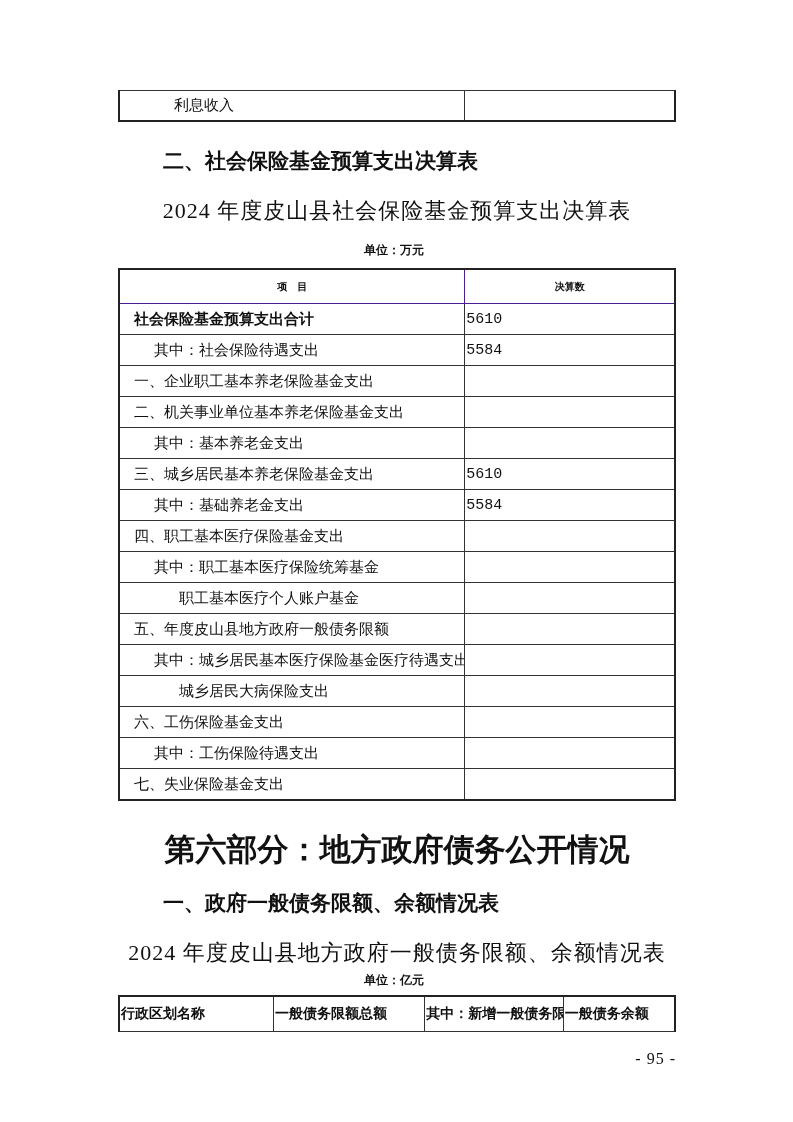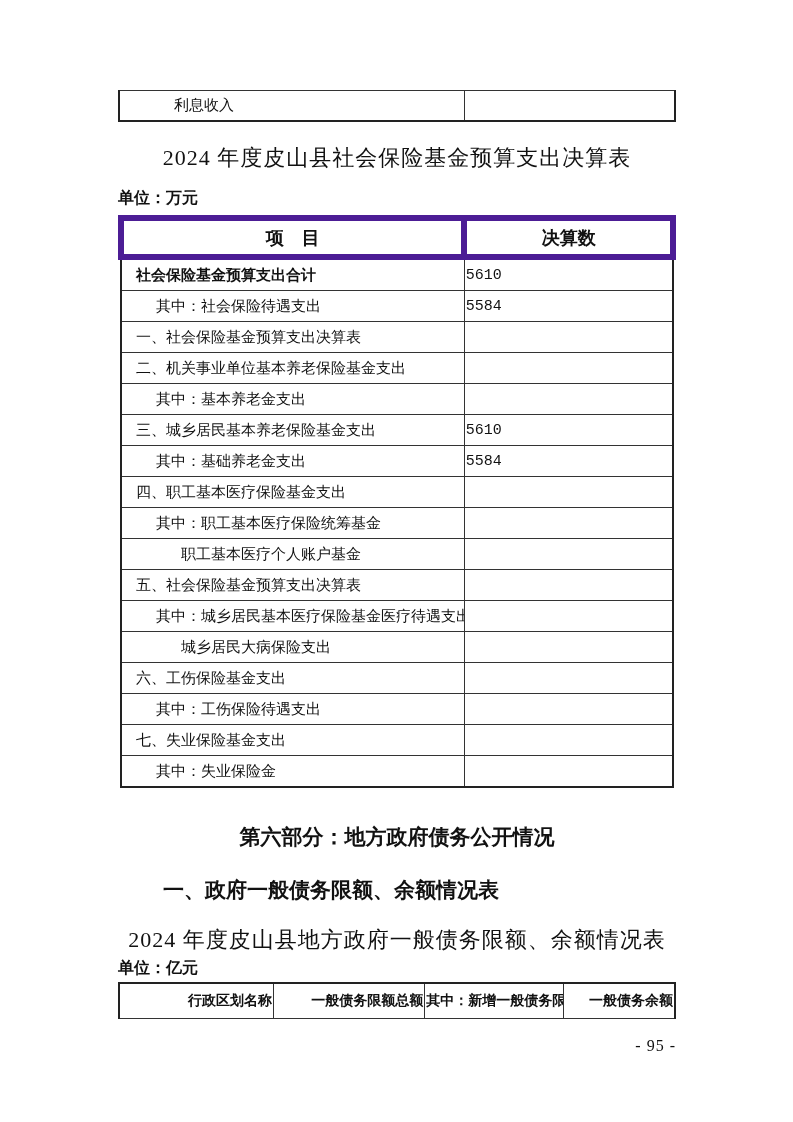--- a/index.html
+++ b/index.html
@@ -29,36 +29,36 @@
     font-family:"Liberation Serif","DejaVu Serif",serif;
   }
   .table-title{
     margin-top:21px;
     text-align:center;
     font-size:22px;line-height:29px;
     letter-spacing:1px;
   }
   .unit-label{
     margin-top:16px;
-    text-align:left;
-    font-size:16px;font-weight:bold;line-height:20px;
-    font-family:Liberation Sans, sans-serif;
+    text-align:center;
+    font-size:12px;font-weight:bold;line-height:20px;
+    font-family:Liberation Mono, monospace;
     padding-right:6px;
   }
   .part-heading{
     margin:34px 0 0 0;
     text-align:center;
-    font-size:21px;font-weight:bold;line-height:29px;
+    font-size:31px;font-weight:bold;line-height:29px;
     font-family:"Liberation Sans","DejaVu Sans",sans-serif;
   }
   
   .main-table{margin-top:7px;border:2px solid #222;}
   .main-table th{
-    border:6px solid #4c1d95;height:31px;
-    font-size:18px;font-weight:bold;text-align:center;vertical-align:middle;
+    border:1px solid #4c1d95;height:31px;
+    font-size:10px;font-weight:bold;text-align:center;vertical-align:middle;
     font-family:"Liberation Sans","DejaVu Sans",sans-serif;
   }
   .main-table td{
     border:1px solid #333;height:28px;
     font-size:15px;vertical-align:middle;overflow:hidden;white-space:nowrap;
   }
   .col-item{width:62.2%;}
   .col-val{width:37.8%;}
   .cell-label{padding-left:14px;}
   .indent-1 .cell-label{padding-left:34px;}
@@ -66,21 +66,21 @@
   .row-bold .cell-label{
     font-weight:bold;
     font-family:"Liberation Sans","DejaVu Sans",sans-serif;
   }
   .cell-value{text-align:left;padding-right:9px;font-family:Liberation Mono, monospace;}
   
   .unit-label.tight{margin-top:4px;}
   .debt-table{margin-top:4px;border:2px solid #222;border-bottom-width:1px;}
   .debt-table th{
     border:1px solid #333;height:32px;
-    font-size:14px;font-weight:bold;text-align:right;vertical-align:middle;
+    font-size:14px;font-weight:bold;text-align:left;vertical-align:middle;
     font-family:"Liberation Sans","DejaVu Sans",sans-serif;
     overflow:hidden;white-space:nowrap;
   }
   .dcol-1{width:27.8%;}
   .dcol-2{width:27.2%;}
   .dcol-3{width:24.9%;}
   .dcol-4{width:20.1%;}
   
   .page-number{
     margin-top:18px;
@@ -100,20 +100,21 @@
         <col class="frag-col-val">
       </colgroup>
     <tbody>
       <tr>
         <td class="frag-label">利息收入</td>
         <td class="cell-value"></td>
       </tr>
     </tbody>
   </table>
 
+  <div class="sec-heading">二、社会保险基金预算支出决算表</div>
   <div class="table-title">2024 年度皮山县社会保险基金预算支出决算表</div>
   <div class="unit-label">单位：万元</div>
 
   <table class="main-table">
     <colgroup>
         <col class="col-item">
         <col class="col-val">
       </colgroup>
     <thead>
       <tr>
@@ -124,21 +125,21 @@
     <tbody>
       <tr class="row-bold">
         <td class="cell-label">社会保险基金预算支出合计</td>
         <td class="cell-value">5610</td>
       </tr>
       <tr class="indent-1">
         <td class="cell-label">其中：社会保险待遇支出</td>
         <td class="cell-value">5584</td>
       </tr>
       <tr>
-        <td class="cell-label">一、社会保险基金预算支出决算表</td>
+        <td class="cell-label">一、企业职工基本养老保险基金支出</td>
         <td class="cell-value"></td>
       </tr>
       <tr>
         <td class="cell-label">二、机关事业单位基本养老保险基金支出</td>
         <td class="cell-value"></td>
       </tr>
       <tr class="indent-1">
         <td class="cell-label">其中：基本养老金支出</td>
         <td class="cell-value"></td>
       </tr>
@@ -156,45 +157,41 @@
       </tr>
       <tr class="indent-1">
         <td class="cell-label">其中：职工基本医疗保险统筹基金</td>
         <td class="cell-value"></td>
       </tr>
       <tr class="indent-2">
         <td class="cell-label">职工基本医疗个人账户基金</td>
         <td class="cell-value"></td>
       </tr>
       <tr>
-        <td class="cell-label">五、社会保险基金预算支出决算表</td>
+        <td class="cell-label">五、年度皮山县地方政府一般债务限额</td>
         <td class="cell-value"></td>
       </tr>
       <tr class="indent-1">
         <td class="cell-label">其中：城乡居民基本医疗保险基金医疗待遇支出</td>
         <td class="cell-value"></td>
       </tr>
       <tr class="indent-2">
         <td class="cell-label">城乡居民大病保险支出</td>
         <td class="cell-value"></td>
       </tr>
       <tr>
         <td class="cell-label">六、工伤保险基金支出</td>
         <td class="cell-value"></td>
       </tr>
       <tr class="indent-1">
         <td class="cell-label">其中：工伤保险待遇支出</td>
         <td class="cell-value"></td>
       </tr>
       <tr>
         <td class="cell-label">七、失业保险基金支出</td>
-        <td class="cell-value"></td>
-      </tr>
-      <tr class="indent-1">
-        <td class="cell-label">其中：失业保险金</td>
         <td class="cell-value"></td>
       </tr>
     </tbody>
   </table>
 
   <div class="part-heading">第六部分：地方政府债务公开情况</div>
   <div class="sec-heading">一、政府一般债务限额、余额情况表</div>
   <div class="table-title">2024 年度皮山县地方政府一般债务限额、余额情况表</div>
   <div class="unit-label tight">单位：亿元</div>
 

